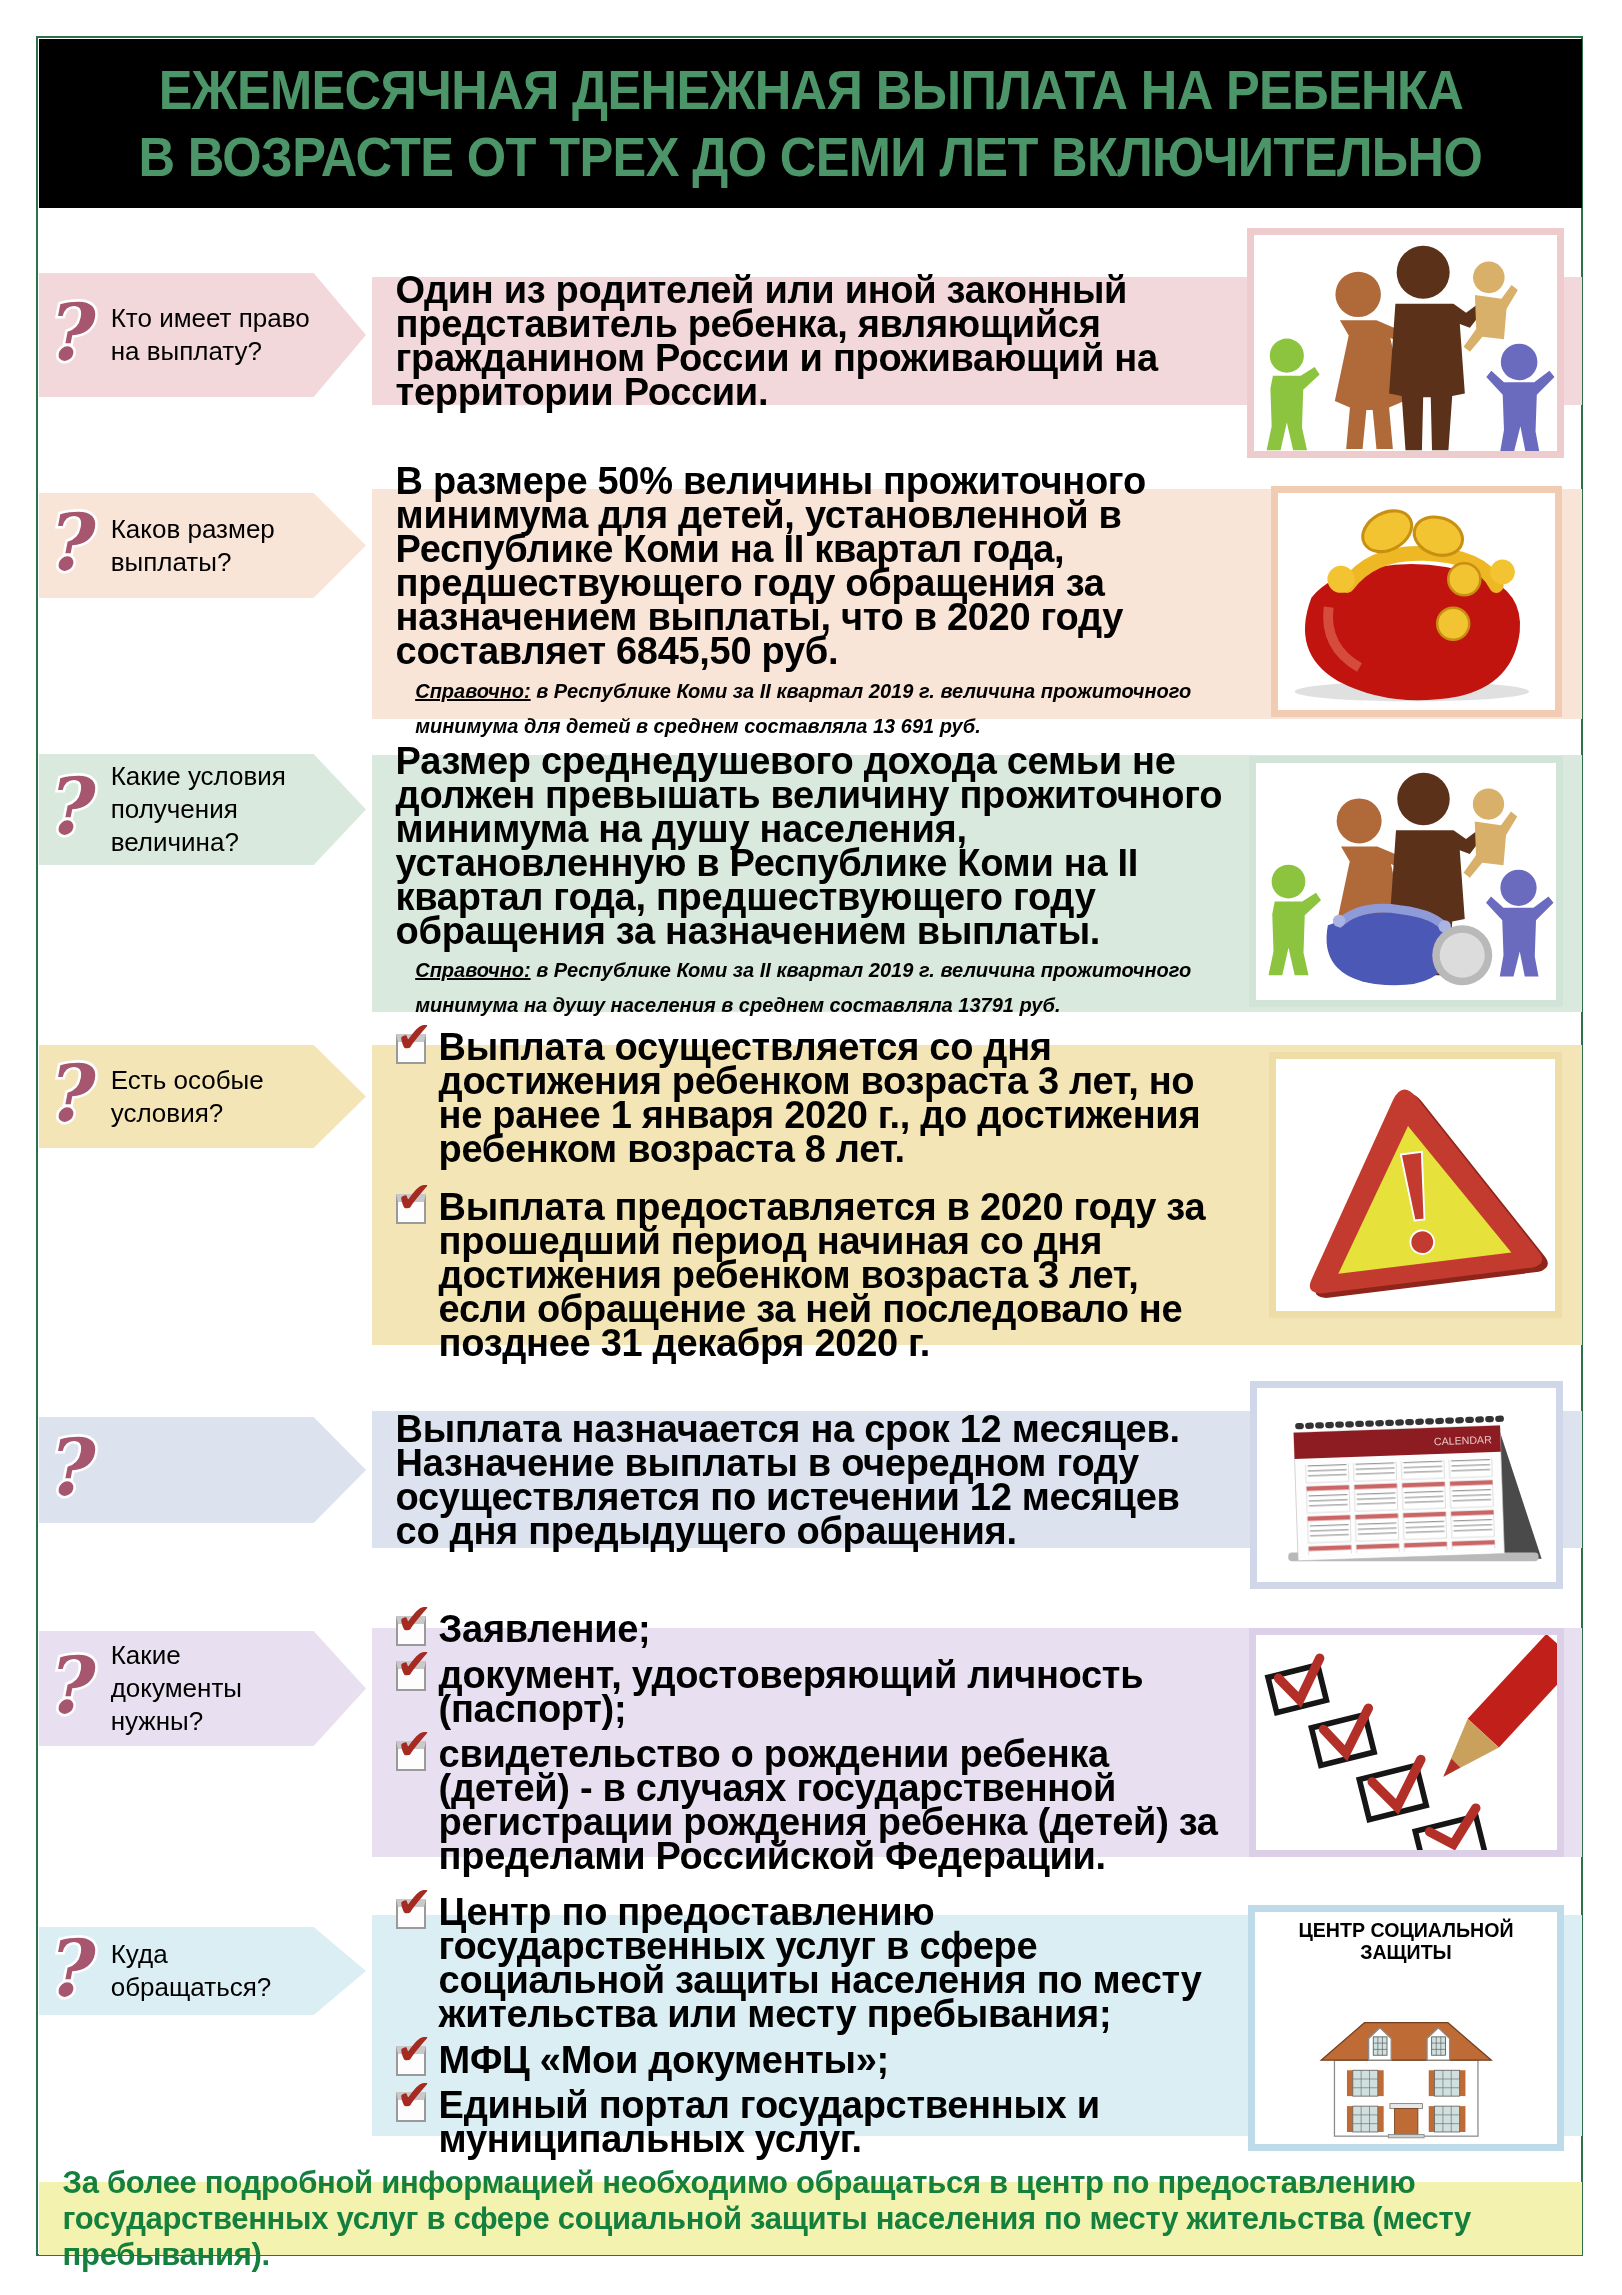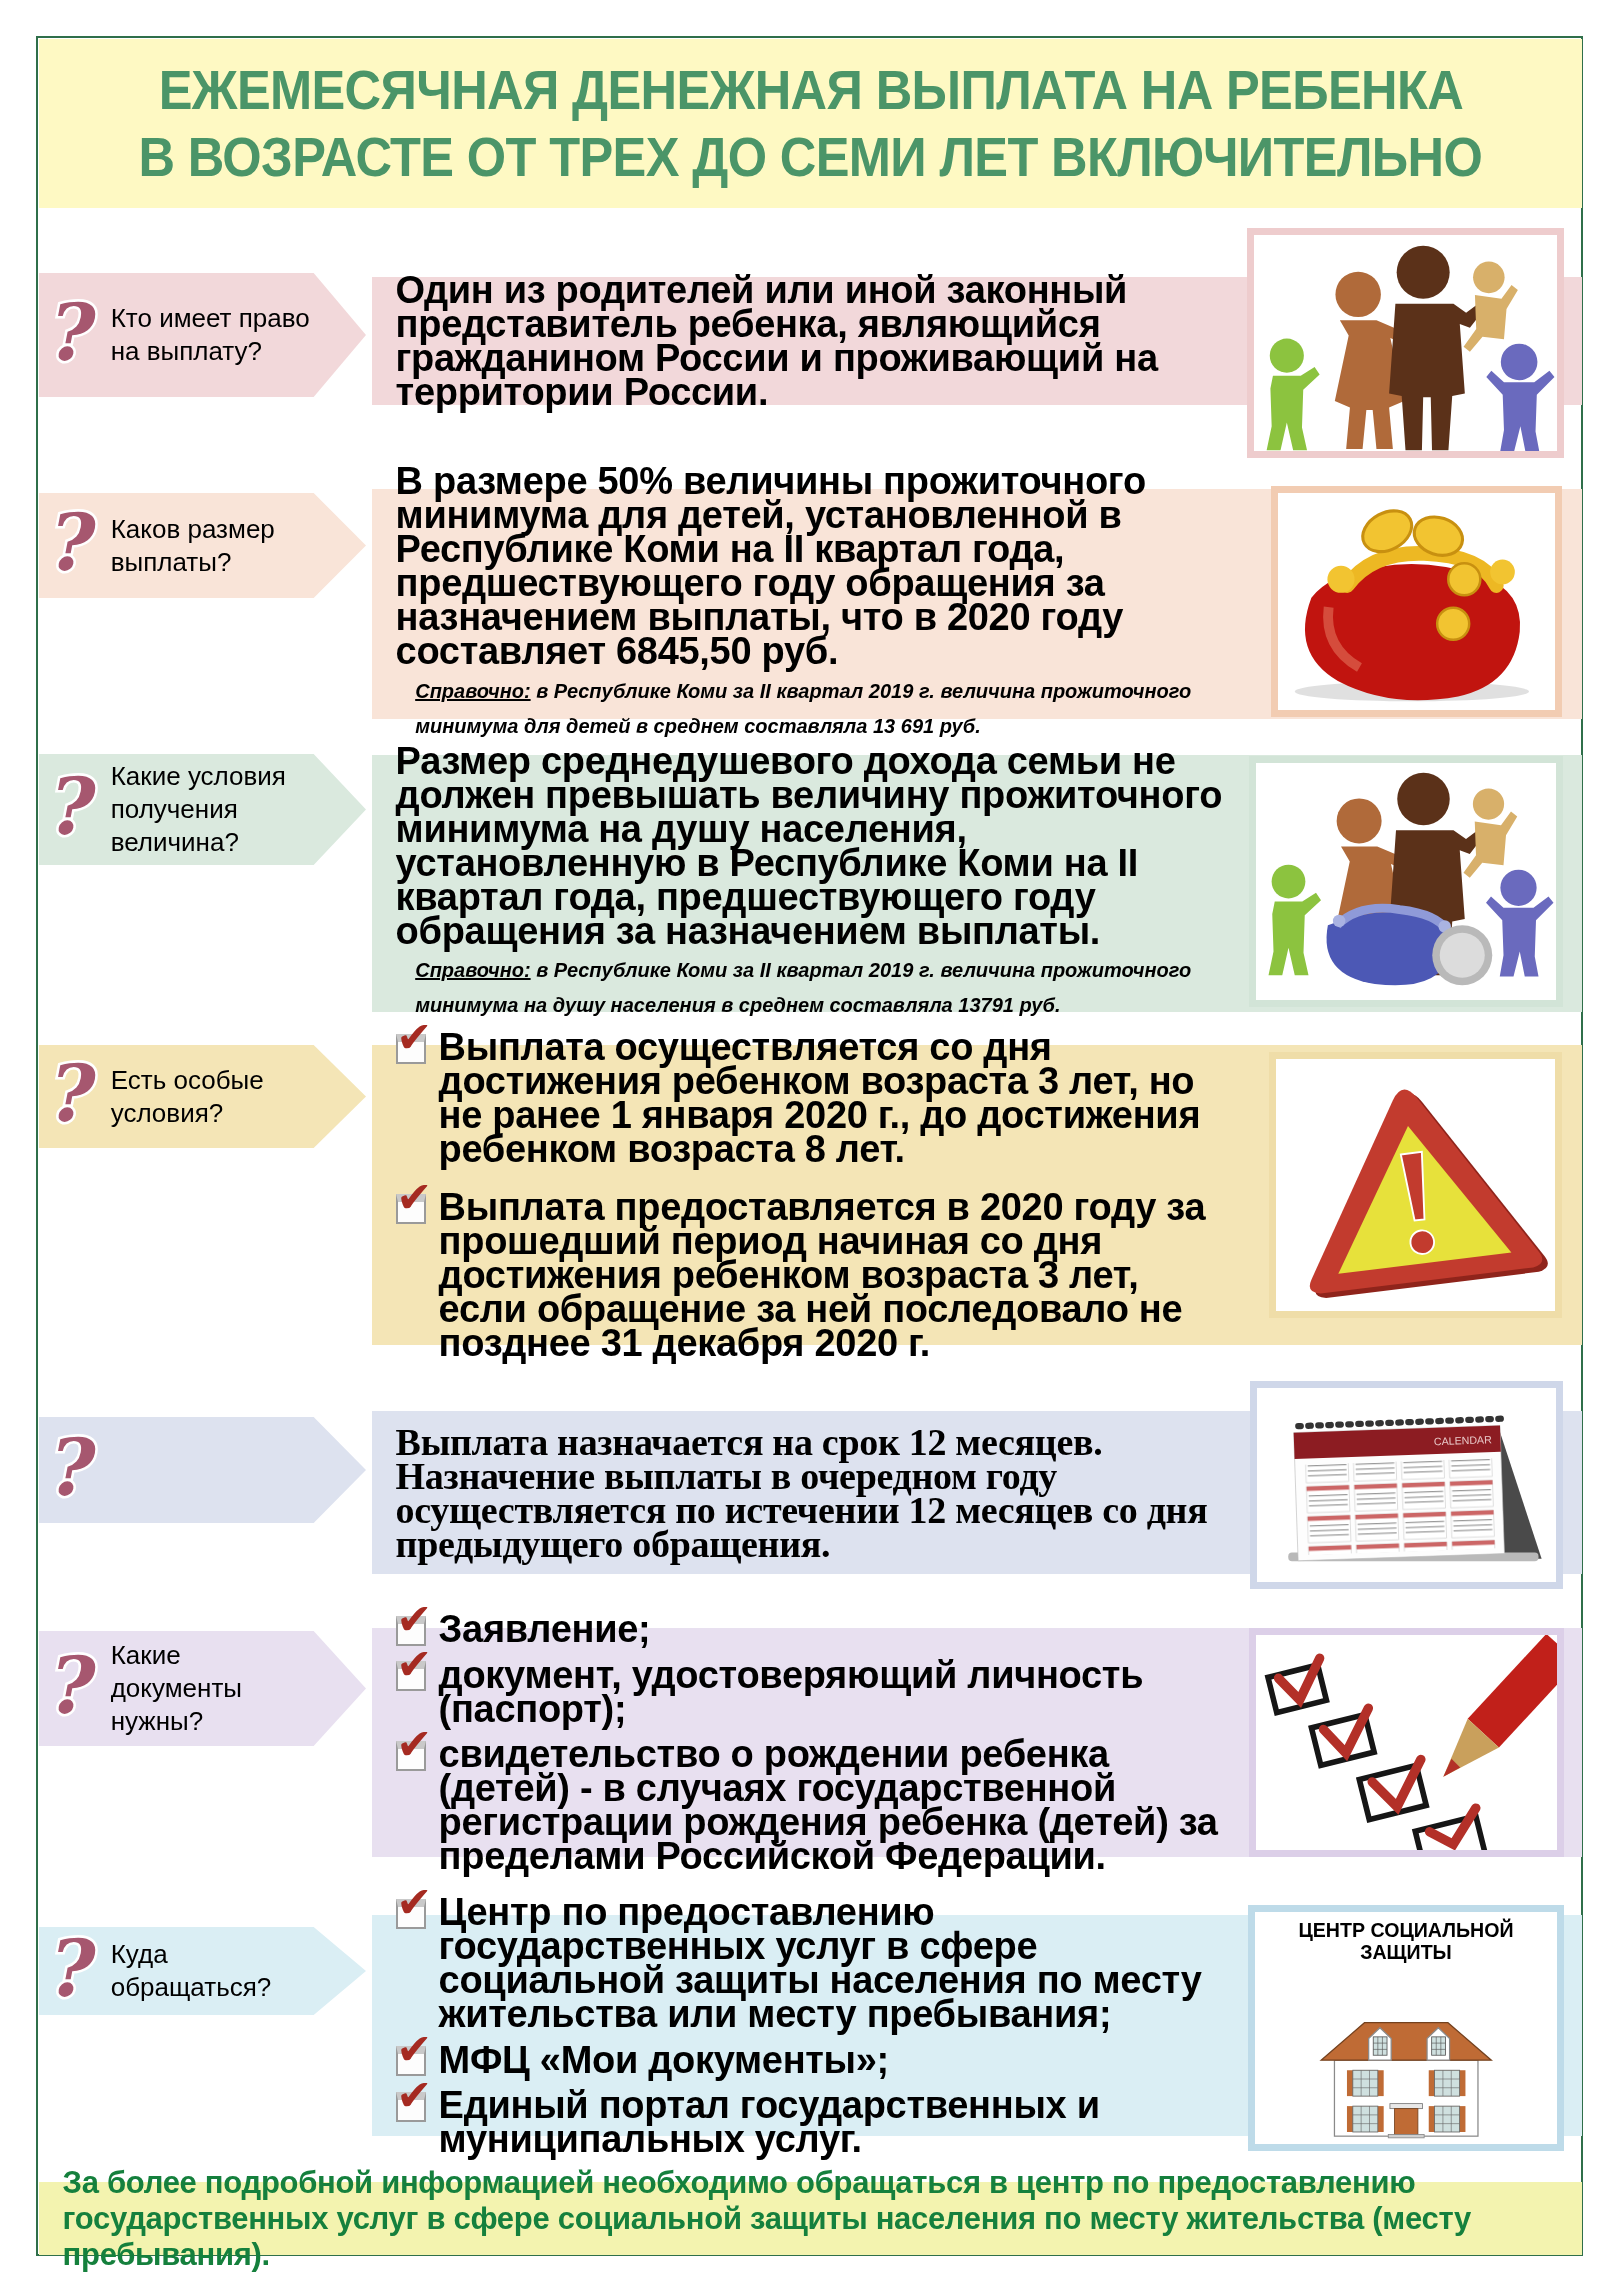--- a/index.html
+++ b/index.html
@@ -62,21 +62,21 @@
     padding:2.6px 26px 2.6px 23.6px;box-sizing:border-box;
   }
   .footer-text{font-size:31px;line-height:36px;font-weight:bold;margin:0;letter-spacing:-0.3px;}
 </style>
 </head>
 <body>
 
 <div id="poster">
   <div class="frame" style="border-color: rgb(47, 111, 74);"></div>
 
-  <div class="header" style="background-color: #fef9c3;">
+  <div class="header" style="background-color: #000000;">
     <div class="title-line" style="color: rgb(75, 149, 104);">ЕЖЕМЕСЯЧНАЯ ДЕНЕЖНАЯ ВЫПЛАТА НА РЕБЕНКА</div>
     <div class="title-line" style="color: rgb(75, 149, 104);">В ВОЗРАСТЕ ОТ ТРЕХ ДО СЕМИ ЛЕТ ВКЛЮЧИТЕЛЬНО</div>
   </div>
 
   <div class="qlabel" style="top: 273px; height: 124px; background-color: rgb(242, 216, 218);">
     <svg class="qmark" viewBox="0 0 80 150">
       <text x="40" y="118" text-anchor="middle" style="fill: rgb(166, 87, 111);">?</text>
     </svg>
     <div class="qtext">Кто  имеет право на выплату?</div>
   </div>
@@ -186,21 +186,21 @@
         <circle cx="224" cy="284" r="19" fill="#c23b2e" stroke="#fff" stroke-width="3"></circle>
       </g>
     </svg>
   </div>
 
   <div class="qlabel" style="top: 1417px; height: 106px; background-color: rgb(221, 226, 239);">
     <svg class="qmark" viewBox="0 0 80 150">
       <text x="40" y="118" text-anchor="middle" style="fill: rgb(166, 87, 111);">?</text>
     </svg>
   </div>
-  <div class="band" style="top: 1411px; height: 163px; background-color: rgb(221, 226, 239); font-family: Liberation Serif, serif;">
+  <div class="band" style="top: 1411px; height: 137px; background-color: rgb(221, 226, 239);">
     <p class="body">Выплата назначается на срок 12 месяцев. Назначение выплаты в очередном году осуществляется по истечении 12 месяцев со дня предыдущего обращения.</p>
   </div>
   <div class="imgframe" style="left: 1250px; top: 1381px; width: 313px; height: 208px; border-color: rgb(207, 215, 233);">
     <svg viewBox="0 0 478 300" preserveAspectRatio="xMidYMid meet">
       <defs>
         <pattern id="mon" width="76.5" height="48" patternUnits="userSpaceOnUse">
           <rect x="3" y="3" width="68" height="42" fill="#fff" stroke="#ccc"></rect>
           <rect x="3" y="3" width="68" height="7" fill="#c66"></rect>
           <line x1="6" y1="18" x2="68" y2="18" stroke="#999" stroke-width="2"></line>
           <line x1="6" y1="26" x2="68" y2="26" stroke="#999" stroke-width="2"></line>

